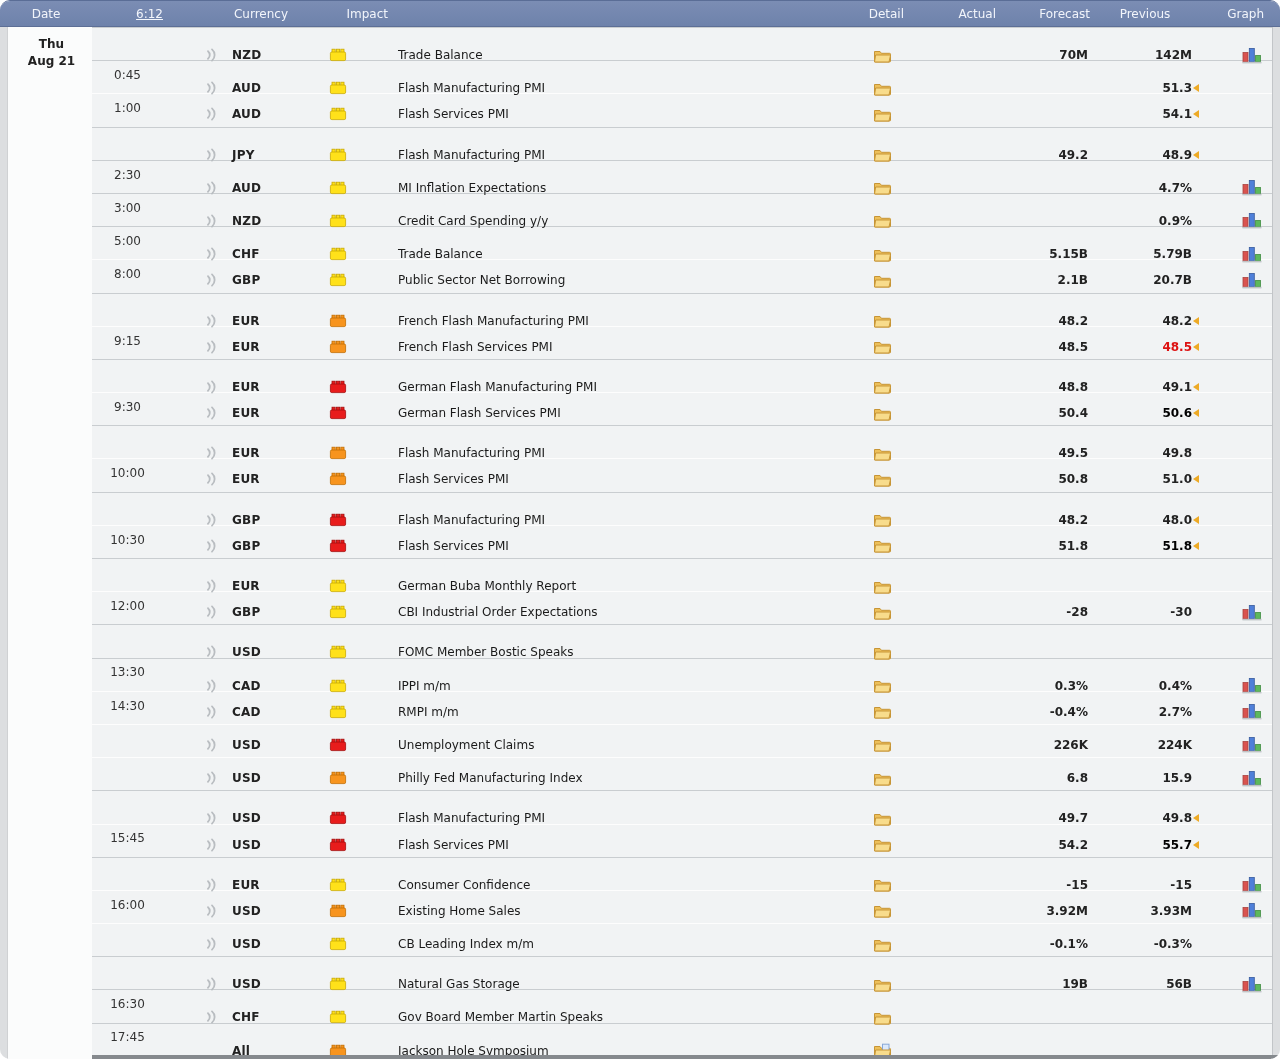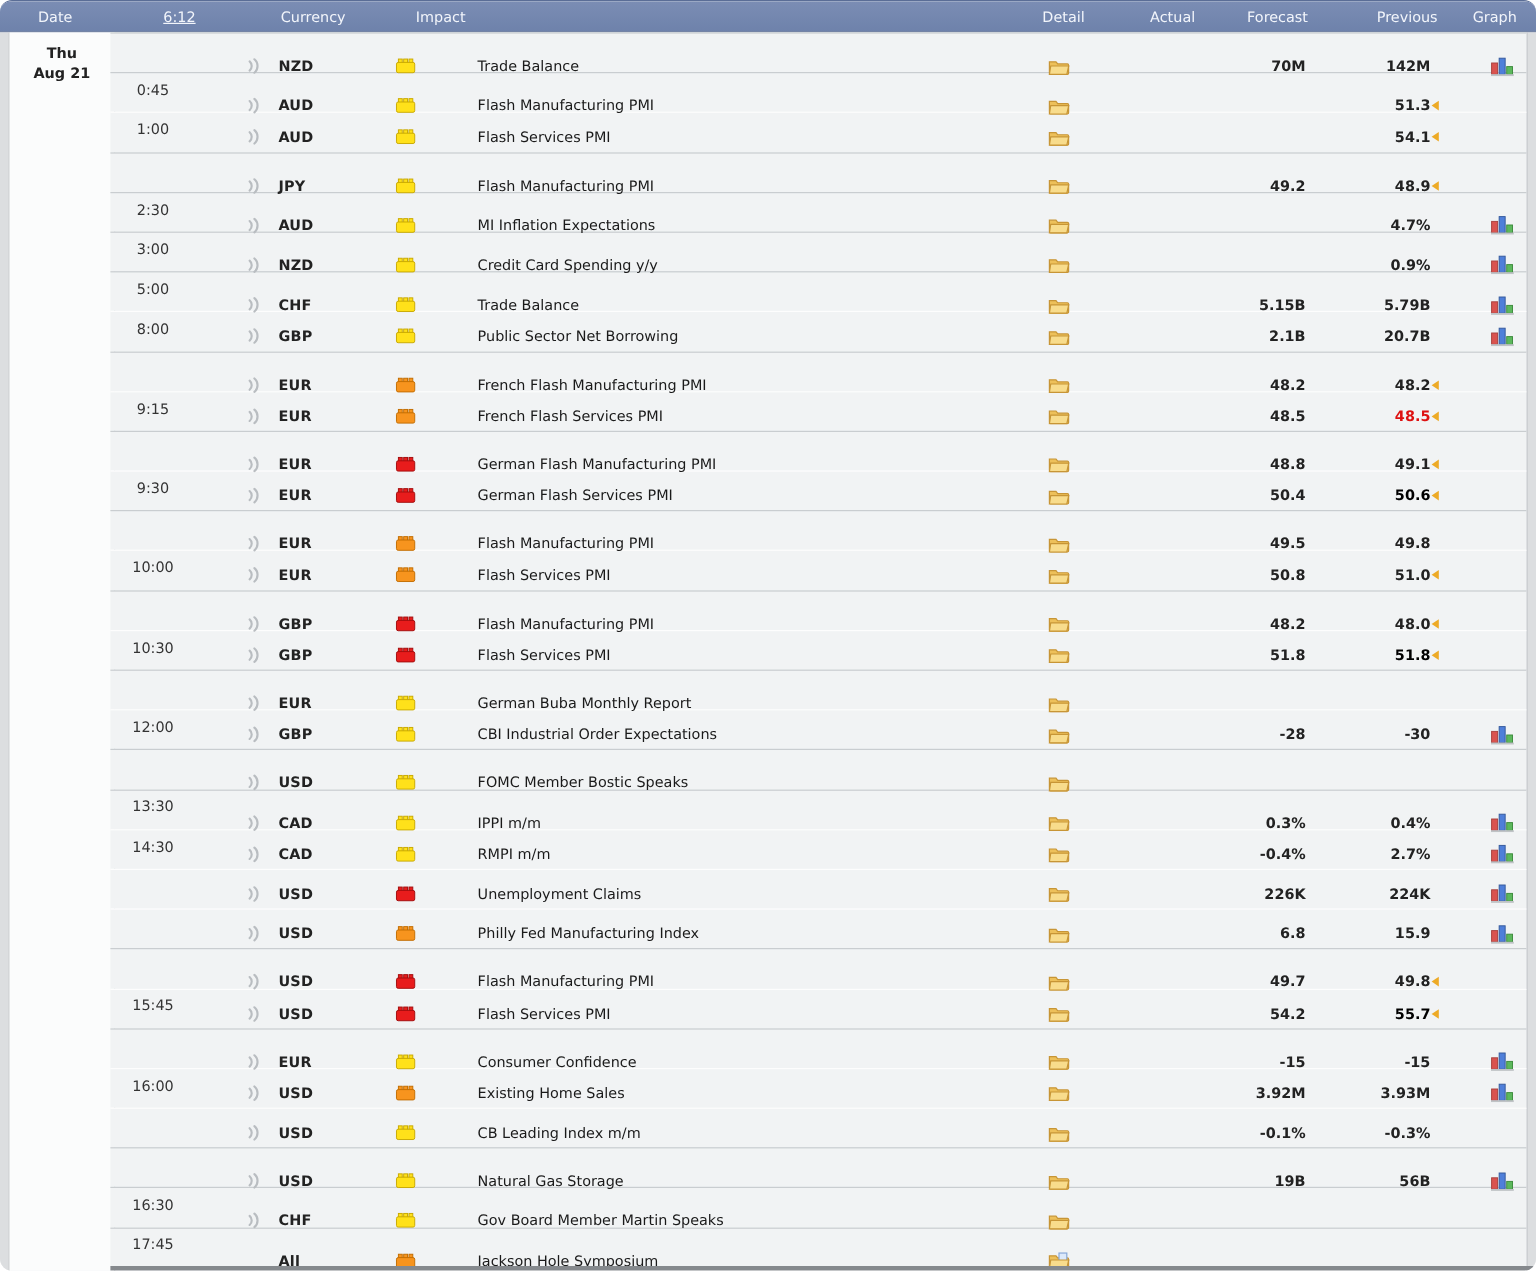--- a/index.html
+++ b/index.html
@@ -20,21 +20,21 @@
   .h-date { width:92px; text-align:center; }
   .h-grid {
     flex:1; display:grid; height:100%; align-items:center;
     grid-template-columns:80px 60px 56px 100px 472px 44px 106px 82px 110px 70px;
   }
   .h-time { text-align:right; padding-right:9px; text-decoration:underline; cursor:pointer; }
   .h-center { text-align:right; }
   .h-right { text-align:right; }
   .h-actual { padding-right:14px; }
   .h-forecast { padding-right:2px; }
-  .h-previous { padding-right:4px; }
+  .h-previous { padding-right:4px;text-align:center; }
   .h-graph { padding-right:8px; }
   
   .strip-left { position:absolute; left:0; top:26px; bottom:0; width:8px; background:#dcdee0; border-right:1px solid #cfd1d3; }
   .strip-right { position:absolute; right:0; top:26px; bottom:0; width:8px; background:#dcdee0; border-left:1px solid #c2c5c8; }
   .date-col {
     position:absolute; left:8px; top:26px; bottom:0; width:88px;
     background:#fbfcfc; border-right:1px solid #c6c9cc;
     text-align:center; padding-top:9px;
     font-size:12px; font-weight:bold; color:#222; line-height:17px;
   }

